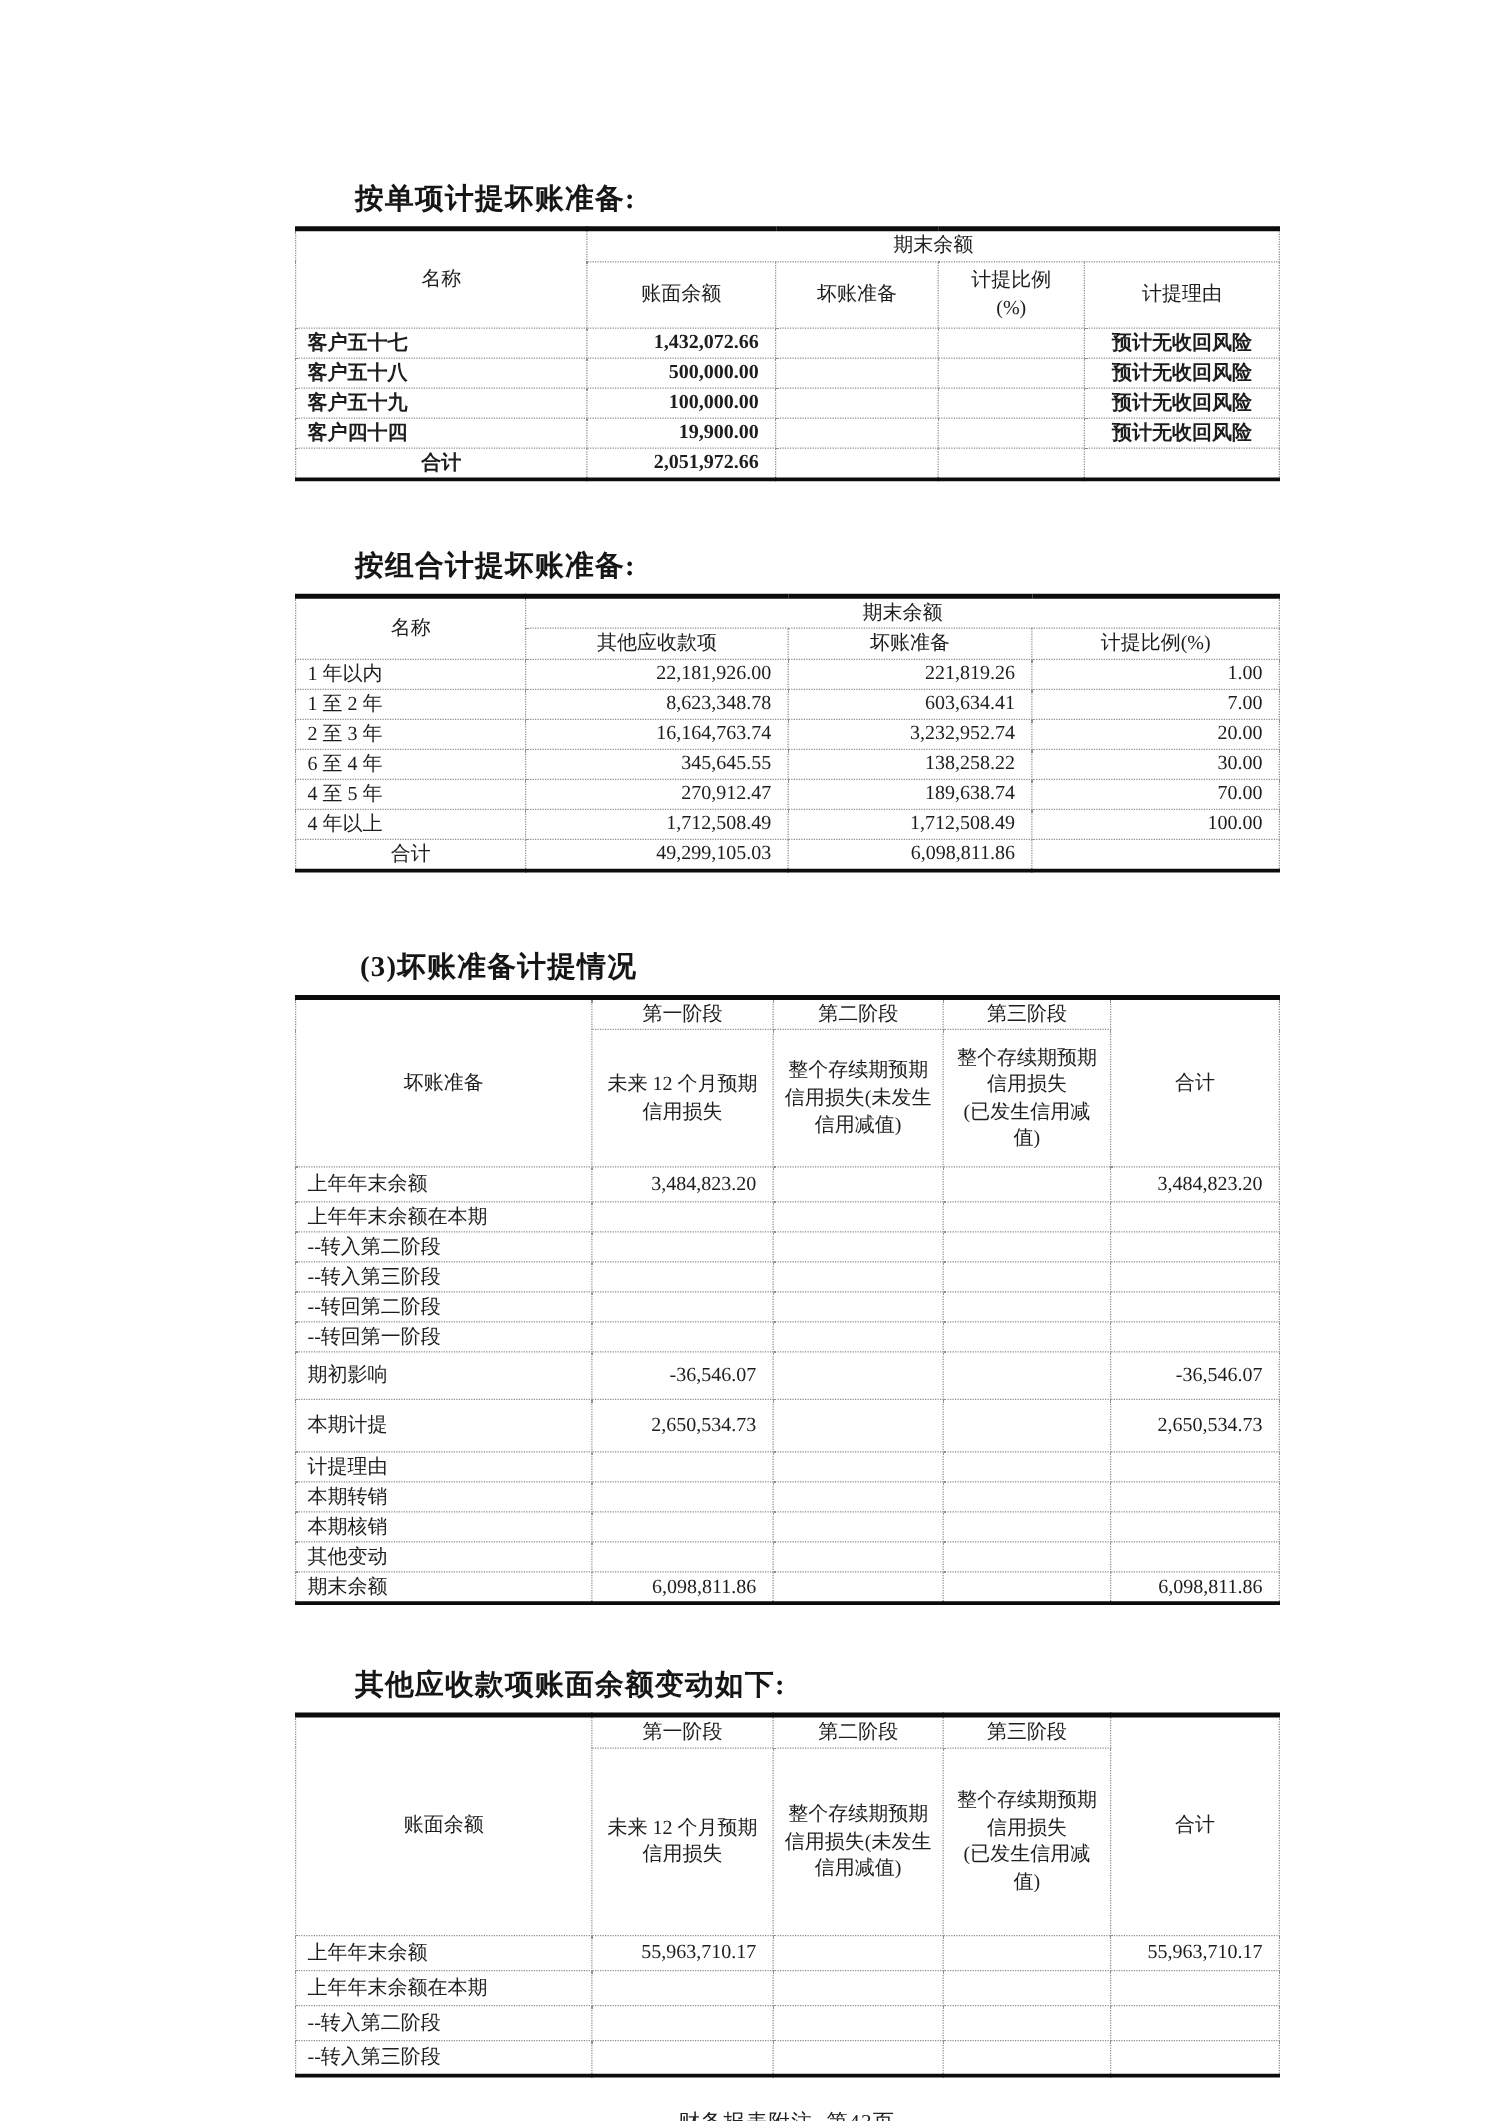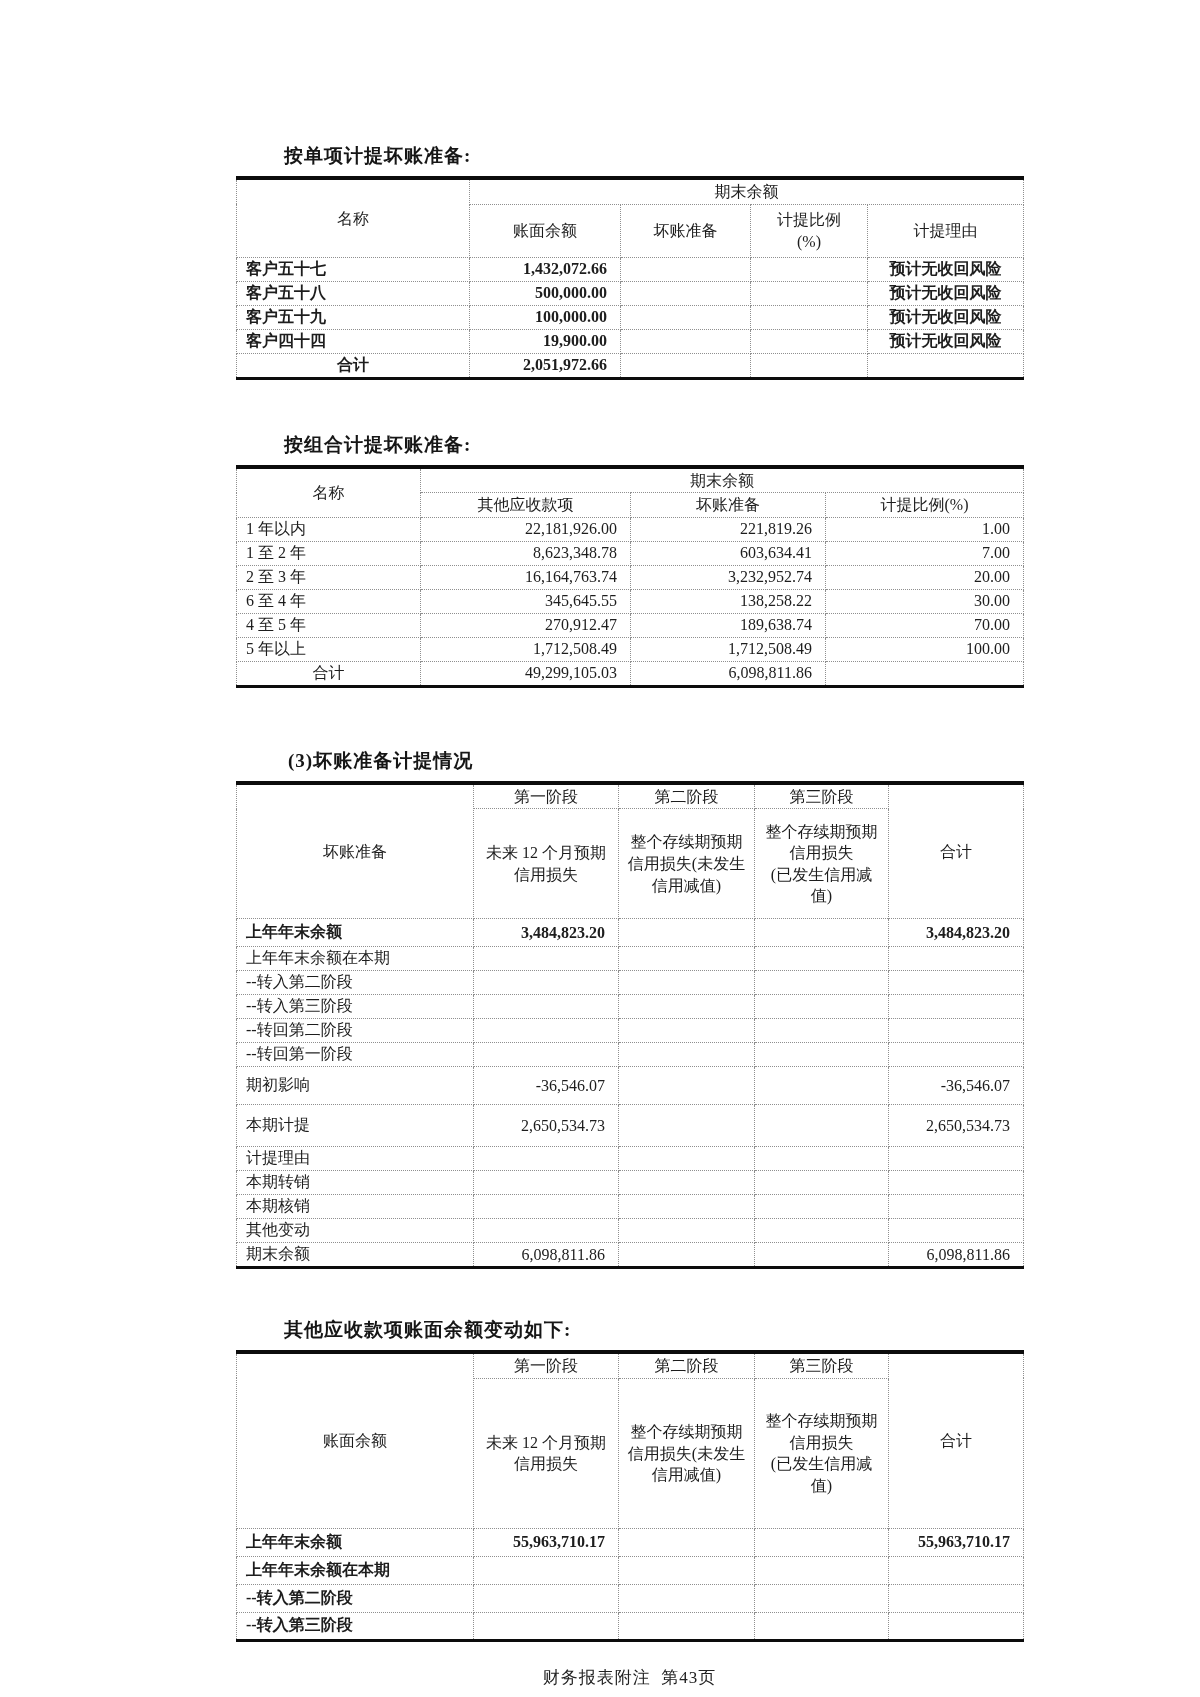--- a/index.html
+++ b/index.html
@@ -6,21 +6,21 @@
   html, body { background: #ffffff; }
   body {
     width: 1200px;
     height: 1697px;
     font-family: "Liberation Serif", "DejaVu Serif", serif;
     color: #1d1d1d;
     overflow: hidden;
   }
   .content { width: 787px; margin-left: 236px; }
   .section-title {
-    font-size: 19px;
+    font-size: 23px;
     font-weight: bold;
     letter-spacing: 1px;
     padding-left: 48px;
     color: #161616;
   }
   .title-1 { margin-top: 143px; }
   .title-2 { margin-top: 52px; }
   .title-3 { margin-top: 60px; padding-left: 52px; }
   .title-4 { margin-top: 48px; }
   table {
@@ -39,21 +39,21 @@
     vertical-align: middle;
     overflow: hidden;
   }
   th { text-align: center; white-space: pre-line; line-height: 1.35; }
   td.lbl { text-align: left; padding-left: 9px; }
   td.num { text-align: right; padding-right: 13px; }
   td.ctr { text-align: center; }
   tr.r21 > td { height: 21px; font-weight: bold; }
   tr.r22 > td { height: 22px; }
   tr.r24 > td { height: 24px; }
-  tr.r28 > td { height: 28px; font-weight: bold; }
+  tr.r28 > td { height: 28px; }
   tr.tall > td { height: 38px; }
   tr.taller > td { height: 42px; }
   tr.grp > th { height: 26px; }
   .t1 tr.sub > th { height: 53px; }
   .t2 tr.sub > th { height: 24px; }
   .t3 tr.sub > th { height: 110px; }
   .t4 tr.sub > th { height: 150px; }
   .page-footer {
     margin-top: 24px;
     text-align: center;
@@ -169,21 +169,21 @@
       <td class="num">138,258.22</td>
       <td class="num">30.00</td>
     </tr>
     <tr class="r22">
       <td class="lbl">4 至 5 年</td>
       <td class="num">270,912.47</td>
       <td class="num">189,638.74</td>
       <td class="num">70.00</td>
     </tr>
     <tr class="r22">
-      <td class="lbl">5 年以上</td>
+      <td class="lbl">4 年以上</td>
       <td class="num">1,712,508.49</td>
       <td class="num">1,712,508.49</td>
       <td class="num">100.00</td>
     </tr>
     <tr class="r22">
       <td class="ctr">合计</td>
       <td class="num">49,299,105.03</td>
       <td class="num">6,098,811.86</td>
       <td class="num"></td>
     </tr>

